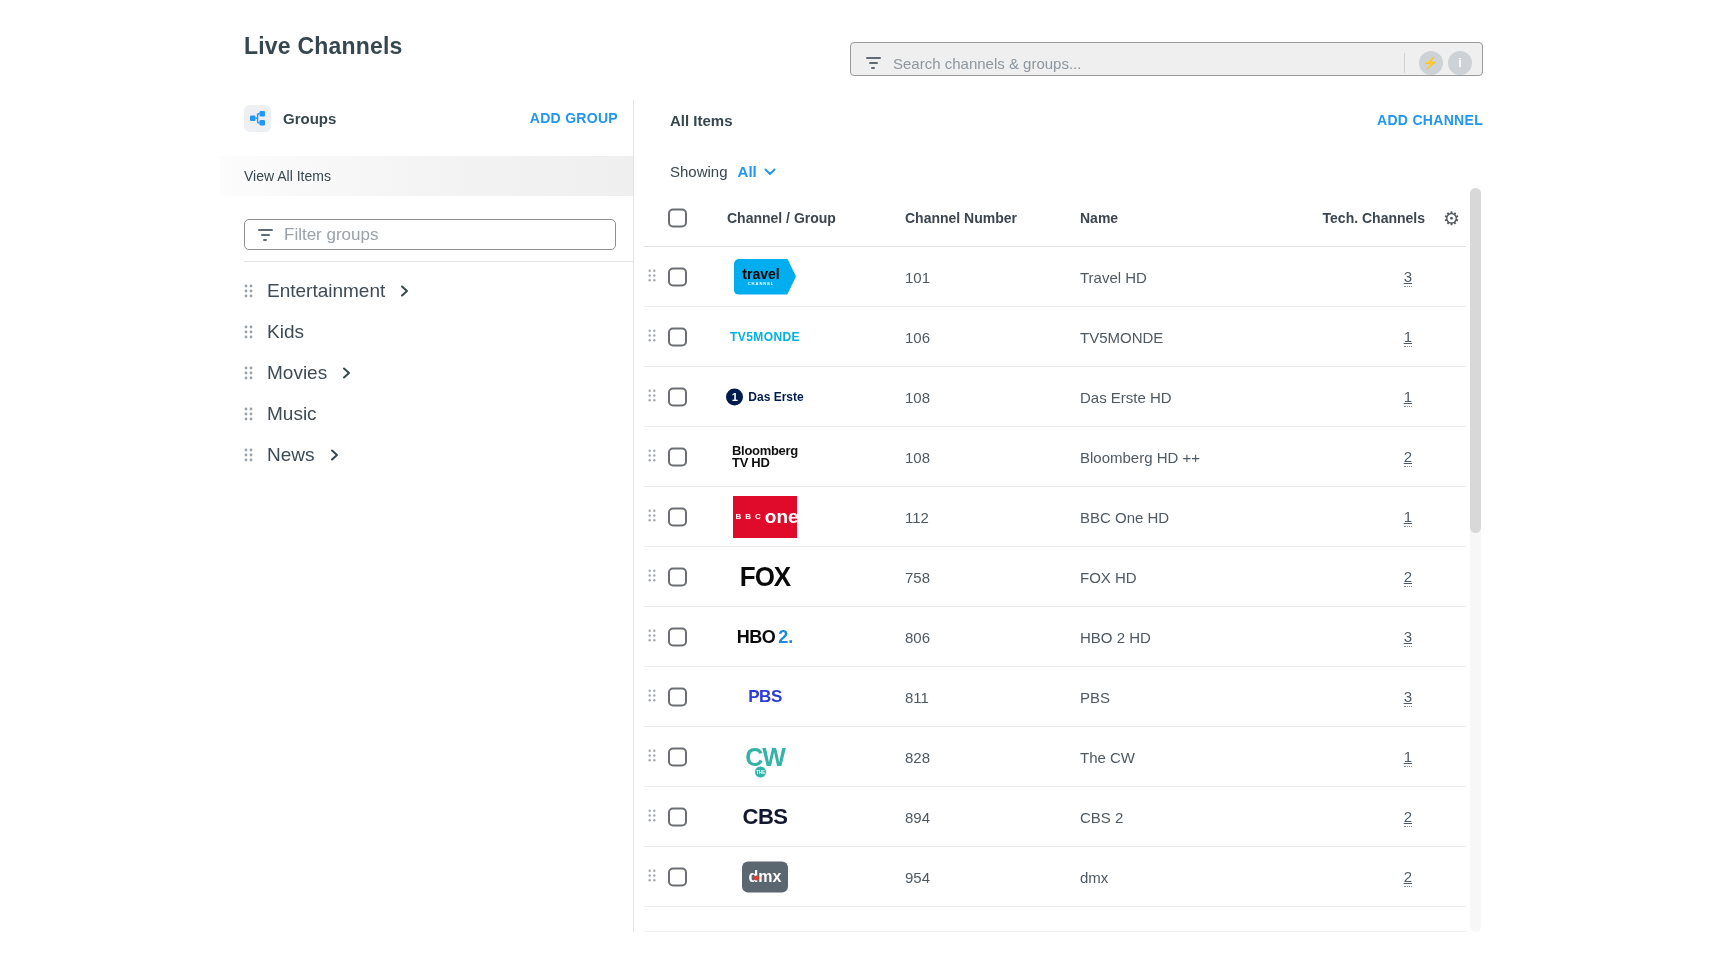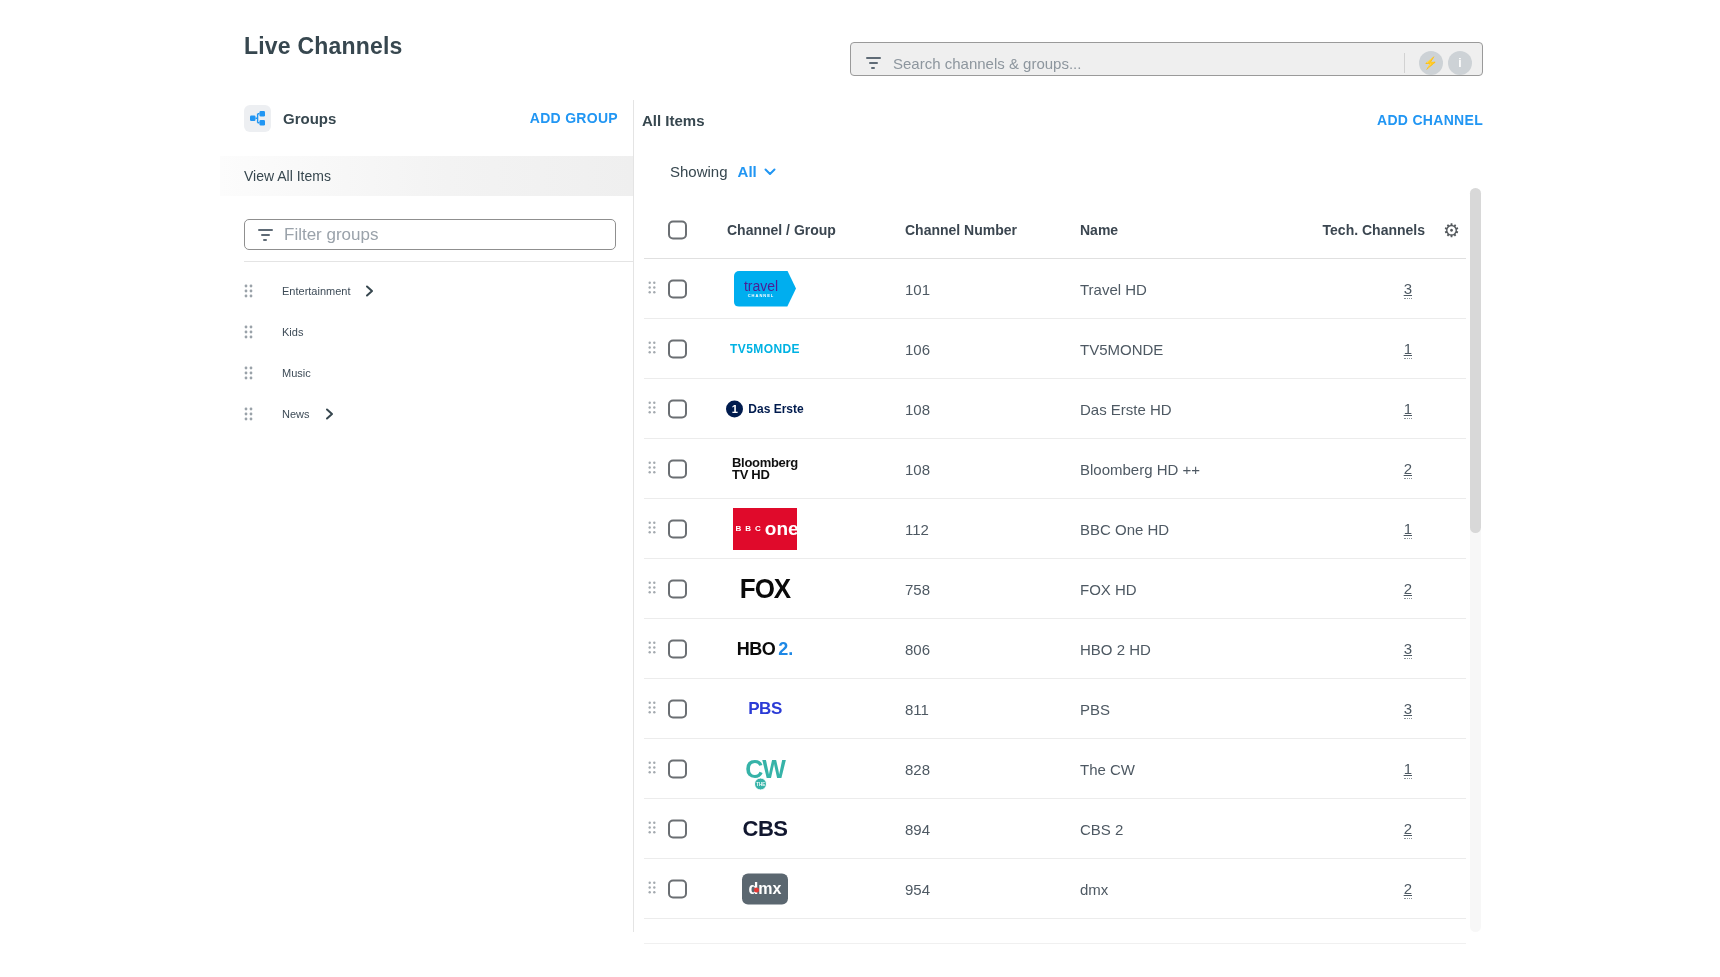--- a/index.html
+++ b/index.html
@@ -44,36 +44,36 @@
     position:absolute; left:244px; top:219px; width:372px; height:31px;
     background:#fff; border:1px solid #8f8f8f; border-radius:5px;
     display:flex; align-items:center; padding-left:12px;
   }
   .filter-input .ph { color:#9aa2aa; font-size:17px; margin-left:11px; }
 
   .sb-divider { position:absolute; left:244px; top:261px; width:389px; height:1px; background:#e4e4e4; }
 
   .group-list { position:absolute; left:244px; top:270px; width:380px; display:flex; flex-direction:column; }
   .group-item { height:41px; display:flex; align-items:center; cursor:pointer; }
-  .group-item .label { margin-left:29px; font-size:11px; color:#3d4b57; }
+  .group-item .label { margin-left:14px; font-size:19px; color:#3d4b57; }
   .group-item .chev { margin-left:15px; display:flex; }
   .drag-dots { display:inline-flex; flex-shrink:0; }
 
   .panel-divider { position:absolute; left:633px; top:100px; width:1px; height:832px; background:#e4e4e4; }
 
   
-  .main-title { position:absolute; left:642px; top:112px; font-size:15px; font-weight:700; color:#37474f; }
+  .main-title { position:absolute; left:670px; top:112px; font-size:15px; font-weight:700; color:#37474f; }
   .add-channel { position:absolute; right:237px; top:112px; color:var(--c-accent); font-size:14px; font-weight:700; letter-spacing:.3px; cursor:pointer; }
 
   .showing { position:absolute; left:670px; top:163px; display:flex; align-items:center; cursor:pointer; }
   .showing .lbl { font-size:15px; color:#37474f; }
   .showing .val { font-size:15px; color:var(--c-accent); font-weight:600; margin-left:10px; }
   .showing .chev { margin-left:7px; display:flex; }
 
-  .table { position:absolute; left:644px; top:202px; width:822px; }
+  .table { position:absolute; left:644px; top:190px; width:822px; }
   .trow { position:relative; height:60px; border-bottom:1px solid #ececec; }
   .trow.head { height:57px; border-bottom:1px solid #e0e0e0; }
   .cell { position:absolute; top:50%; transform:translateY(-50%); }
   .c-handle { left:4px; cursor:grab; }
   .c-check { left:24px; }
   .checkbox { display:block; width:19px; height:19px; border:2px solid #6b6f73; border-radius:5px; background:#fff; cursor:pointer; }
   .c-chg-head { left:83px; }
   .c-logo { left:61px; width:120px; display:flex; align-items:center; justify-content:center; }
   .c-num { left:261px; }
   .c-name { left:436px; }
@@ -87,21 +87,21 @@
 
   
   .vscroll { position:absolute; left:1470px; top:188px; width:11px; height:744px; background:#f7f7f7; border-radius:6px; }
   .vscroll .thumb { position:absolute; left:0; top:0; width:11px; height:345px; background:#d8d8d8; border-radius:6px; cursor:pointer; }
 
   
   .logo { position:relative; display:flex; align-items:center; justify-content:center; }
   .logo span:empty { display:none; }
 
   .logo-travel { width:62px; height:36px; background:var(--c-travel); clip-path:polygon(0 0,86% 0,100% 50%,86% 100%,0 100%); border-radius:5px; flex-direction:column; }
-  .logo-travel .l-main { color:#4c1d95; font-size:14px; font-weight:400; line-height:13px; margin-right:8px; }
+  .logo-travel .l-main { color:#000000; font-size:14px; font-weight:700; line-height:13px; margin-right:8px; }
   .logo-travel .l-sub { color:#fff; font-size:4px; font-weight:700; letter-spacing:1px; margin-right:8px; }
 
   .logo-tv5monde .l-main { color:var(--c-tv5monde); font-size:12px; font-weight:800; letter-spacing:.4px; }
 
   .logo-daserste { gap:5px; }
   .logo-daserste .l-badge { width:17px; height:17px; border-radius:50%; background:var(--c-daserste); color:#fff; font-size:11px; font-weight:700; display:flex; align-items:center; justify-content:center; }
   .logo-daserste .l-main { color:var(--c-daserste); font-size:12px; font-weight:800; }
 
   .logo-bloomberg { flex-direction:column; align-items:flex-start; }
   .logo-bloomberg .l-main, .logo-bloomberg .l-sub { color:var(--c-bloomberg); font-size:13px; font-weight:800; line-height:12px; letter-spacing:-.3px; }
@@ -213,55 +213,75 @@
         </svg>
       </span>
       <span class="label">Kids</span>
       <span class="chev" style="visibility: hidden;">
         <svg width="9" height="12" viewBox="0 0 9 12">
           <path d="M2 1.5 L7 6 L2 10.5" stroke="#37474f" stroke-width="2" fill="none" stroke-linecap="round" stroke-linejoin="round"></path>
         </svg>
       </span>
     </div>
 
-
     <div class="group-item">
       <span class="drag-dots">
         <svg width="9" height="14" viewBox="0 0 9 14">
           <g fill="#9aa2a9">
             <circle cx="2" cy="2" r="1.4"></circle>
             <circle cx="7" cy="2" r="1.4"></circle>
             <circle cx="2" cy="7" r="1.4"></circle>
             <circle cx="7" cy="7" r="1.4"></circle>
             <circle cx="2" cy="12" r="1.4"></circle>
             <circle cx="7" cy="12" r="1.4"></circle>
           </g>
         </svg>
       </span>
-      <span class="label">Music</span>
-      <span class="chev" style="visibility: hidden;">
+      <span class="label">Movies</span>
+      <span class="chev">
         <svg width="9" height="12" viewBox="0 0 9 12">
           <path d="M2 1.5 L7 6 L2 10.5" stroke="#37474f" stroke-width="2" fill="none" stroke-linecap="round" stroke-linejoin="round"></path>
         </svg>
       </span>
     </div>
 
     <div class="group-item">
       <span class="drag-dots">
         <svg width="9" height="14" viewBox="0 0 9 14">
           <g fill="#9aa2a9">
             <circle cx="2" cy="2" r="1.4"></circle>
             <circle cx="7" cy="2" r="1.4"></circle>
             <circle cx="2" cy="7" r="1.4"></circle>
             <circle cx="7" cy="7" r="1.4"></circle>
             <circle cx="2" cy="12" r="1.4"></circle>
             <circle cx="7" cy="12" r="1.4"></circle>
           </g>
         </svg>
       </span>
+      <span class="label">Music</span>
+      <span class="chev" style="visibility: hidden;">
+        <svg width="9" height="12" viewBox="0 0 9 12">
+          <path d="M2 1.5 L7 6 L2 10.5" stroke="#37474f" stroke-width="2" fill="none" stroke-linecap="round" stroke-linejoin="round"></path>
+        </svg>
+      </span>
+    </div>
+
+    <div class="group-item">
+      <span class="drag-dots">
+        <svg width="9" height="14" viewBox="0 0 9 14">
+          <g fill="#9aa2a9">
+            <circle cx="2" cy="2" r="1.4"></circle>
+            <circle cx="7" cy="2" r="1.4"></circle>
+            <circle cx="2" cy="7" r="1.4"></circle>
+            <circle cx="7" cy="7" r="1.4"></circle>
+            <circle cx="2" cy="12" r="1.4"></circle>
+            <circle cx="7" cy="12" r="1.4"></circle>
+          </g>
+        </svg>
+      </span>
       <span class="label">News</span>
       <span class="chev">
         <svg width="9" height="12" viewBox="0 0 9 12">
           <path d="M2 1.5 L7 6 L2 10.5" stroke="#37474f" stroke-width="2" fill="none" stroke-linecap="round" stroke-linejoin="round"></path>
         </svg>
       </span>
     </div>
   </div>
 
 <div class="panel-divider"></div>

